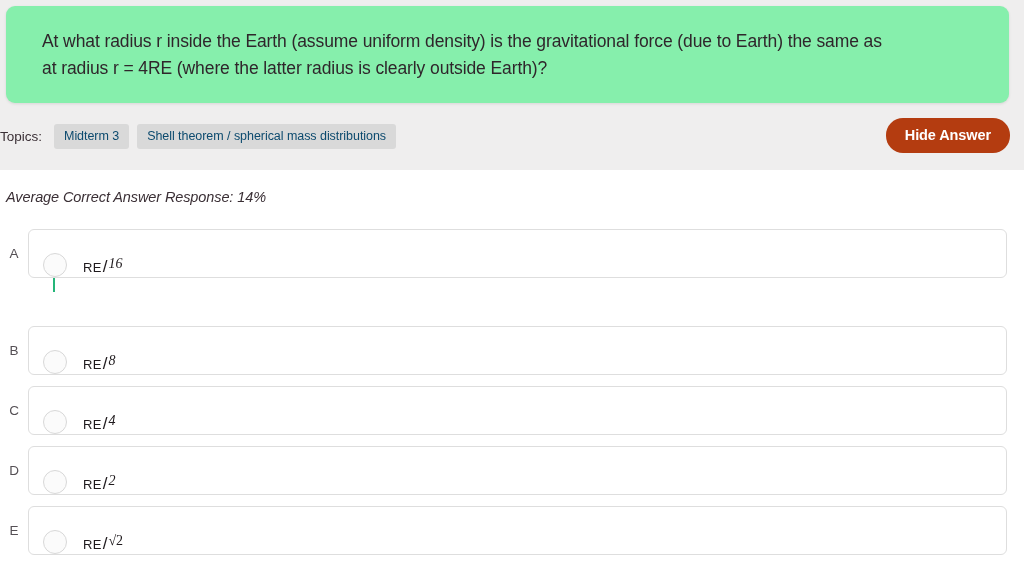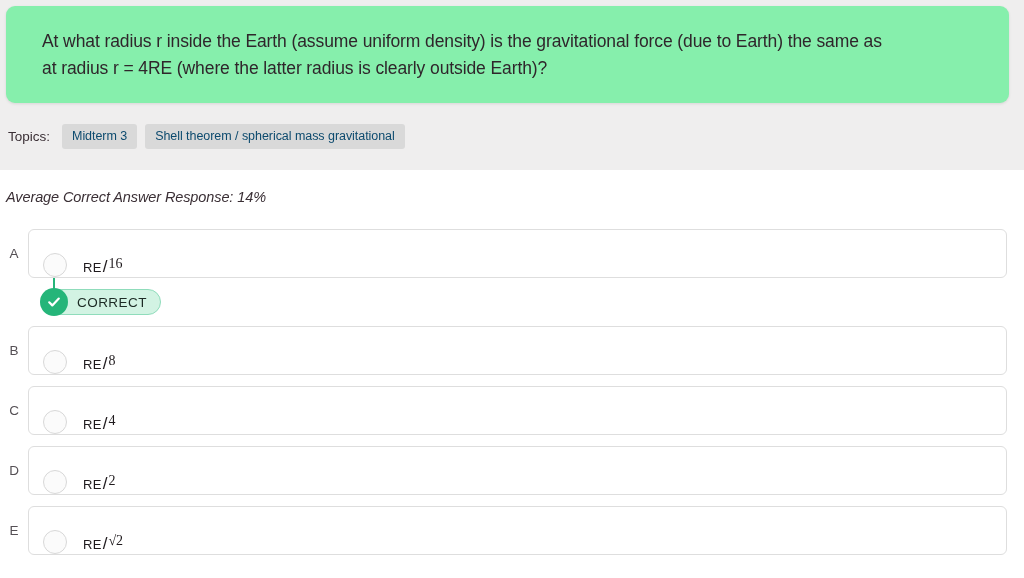--- a/index.html
+++ b/index.html
@@ -43,21 +43,20 @@
     max-width: 930px;
   }
 
   
   .topics-row {
     position: absolute;
     left: 0; top: 118px;
     width: 1024px; height: 36px;
     display: flex;
     align-items: center;
-    padding-left: 8px;
   }
   .topics-label {
     font-size: 13.5px;
     color: #3a2f35;
     margin-right: 12px;
     white-space: nowrap;
   }
   .topic-tag {
     background: #d9d9d9;
     color: #0c4a6e;
@@ -141,20 +140,21 @@
     display: flex;
     align-items: baseline;
   }
   .base { font-size: 13px; letter-spacing: 0.3px; }
   .slash { font-size: 17px; padding: 0 1px; font-weight: 300; }
   .num {
     font-family: "Liberation Serif", serif;
     font-size: 14px;
     position: relative;
     top: -4px;
+    font-style: italic;
   }
   .sqrt {
     font-family: "Liberation Serif", serif;
     font-size: 14px;
     position: relative;
     top: -4px;
   }
 
   
   .correct-connector {
@@ -208,51 +208,42 @@
 <div class="top-band"></div>
 
 <div class="question-card">
   <div class="question-text">At what radius r inside the Earth (assume uniform density) is the gravitational force (due to Earth) the same as at radius r = 4RE (where the latter radius is clearly outside Earth)?</div>
 </div>
 
 <div class="topics-row">
   <span class="topics-label">Topics:</span>
 
   <span class="topic-tag">Midterm 3</span>
-  <span class="topic-tag">Shell theorem / spherical mass gravitational</span>
-
+  <span class="topic-tag">Shell theorem / spherical mass distributions</span>
+
+  <button class="hide-answer-btn">Hide Answer</button>
 </div>
 
 <div class="avg-response">Average Correct Answer Response: 14%</div>
 
 <div class="options">
 
   <div class="option-wrap">
     <div class="option-row">
       <div class="option-letter">A</div>
       <div class="option-box">
         <div class="radio"></div>
         <div class="option-text">
           <span class="base">RE</span>
           <span class="slash">/</span>
           <span class="num">16</span>
         </div>
       </div>
     </div>
     <div class="correct-connector"></div>
-    <div class="correct-badge">
-      <div class="correct-circle">
-        <svg width="16" height="16" viewBox="0 0 16 16" aria-hidden="true">
-          <path d="M3.2 8.3 L6.3 11.4 L12.8 4.6" stroke="#ffffff" stroke-width="2.2" fill="none" stroke-linecap="round" stroke-linejoin="round"></path>
-        </svg>
-      </div>
-      <div class="correct-pill">
-        <span class="correct-pill-label">CORRECT</span>
-      </div>
-    </div>
   </div>
 
   <div style="height:37px"></div>
 
   <div class="option-row">
     <div class="option-letter">B</div>
     <div class="option-box">
       <div class="radio"></div>
       <div class="option-text">
         <span class="base">RE</span>

